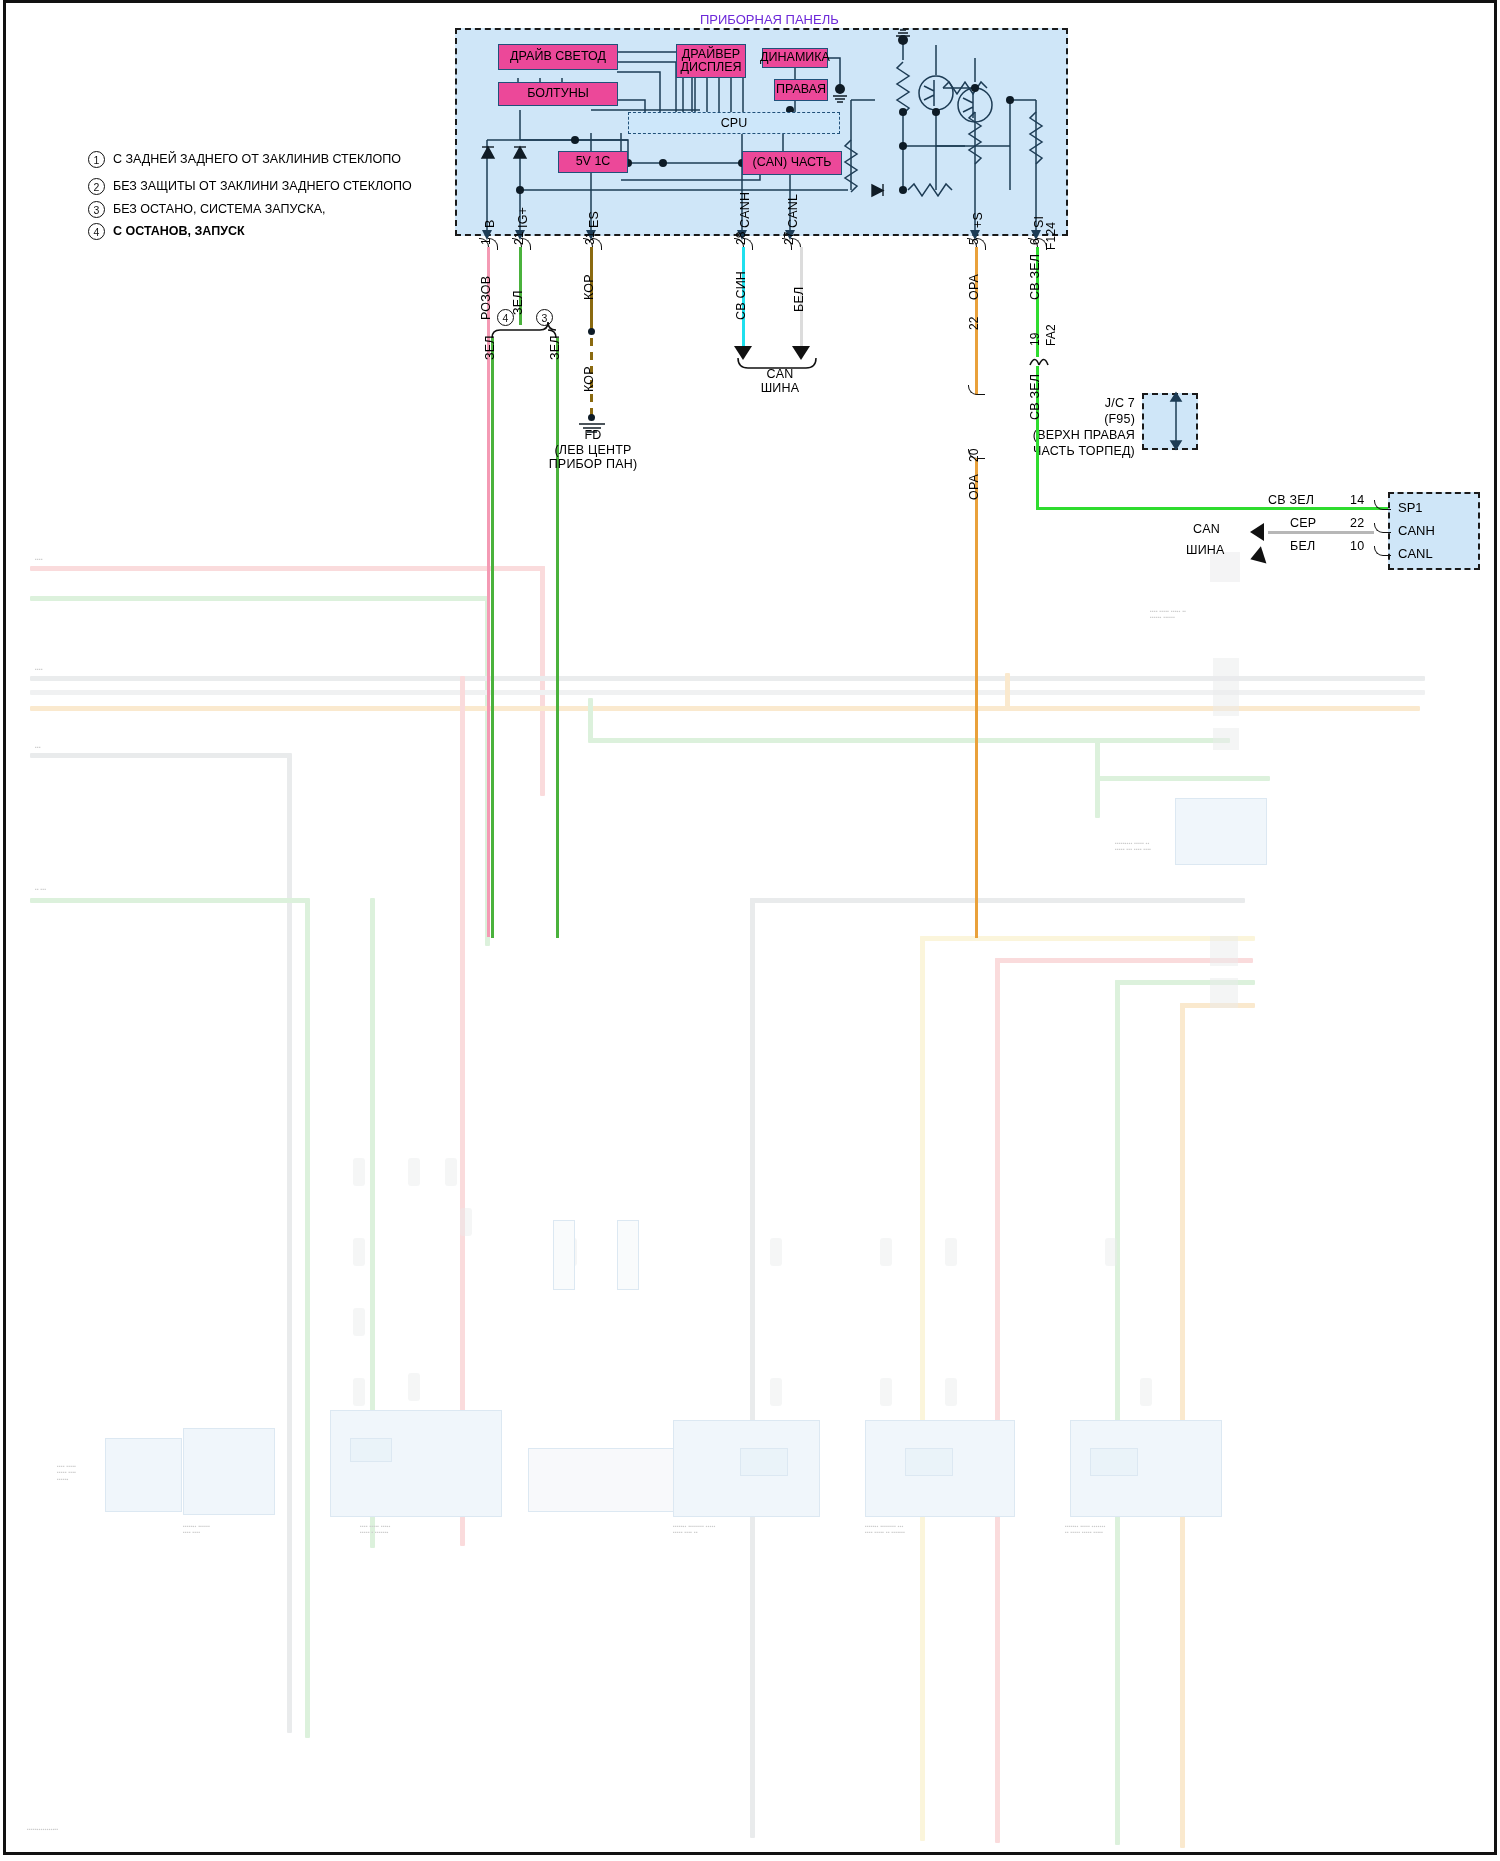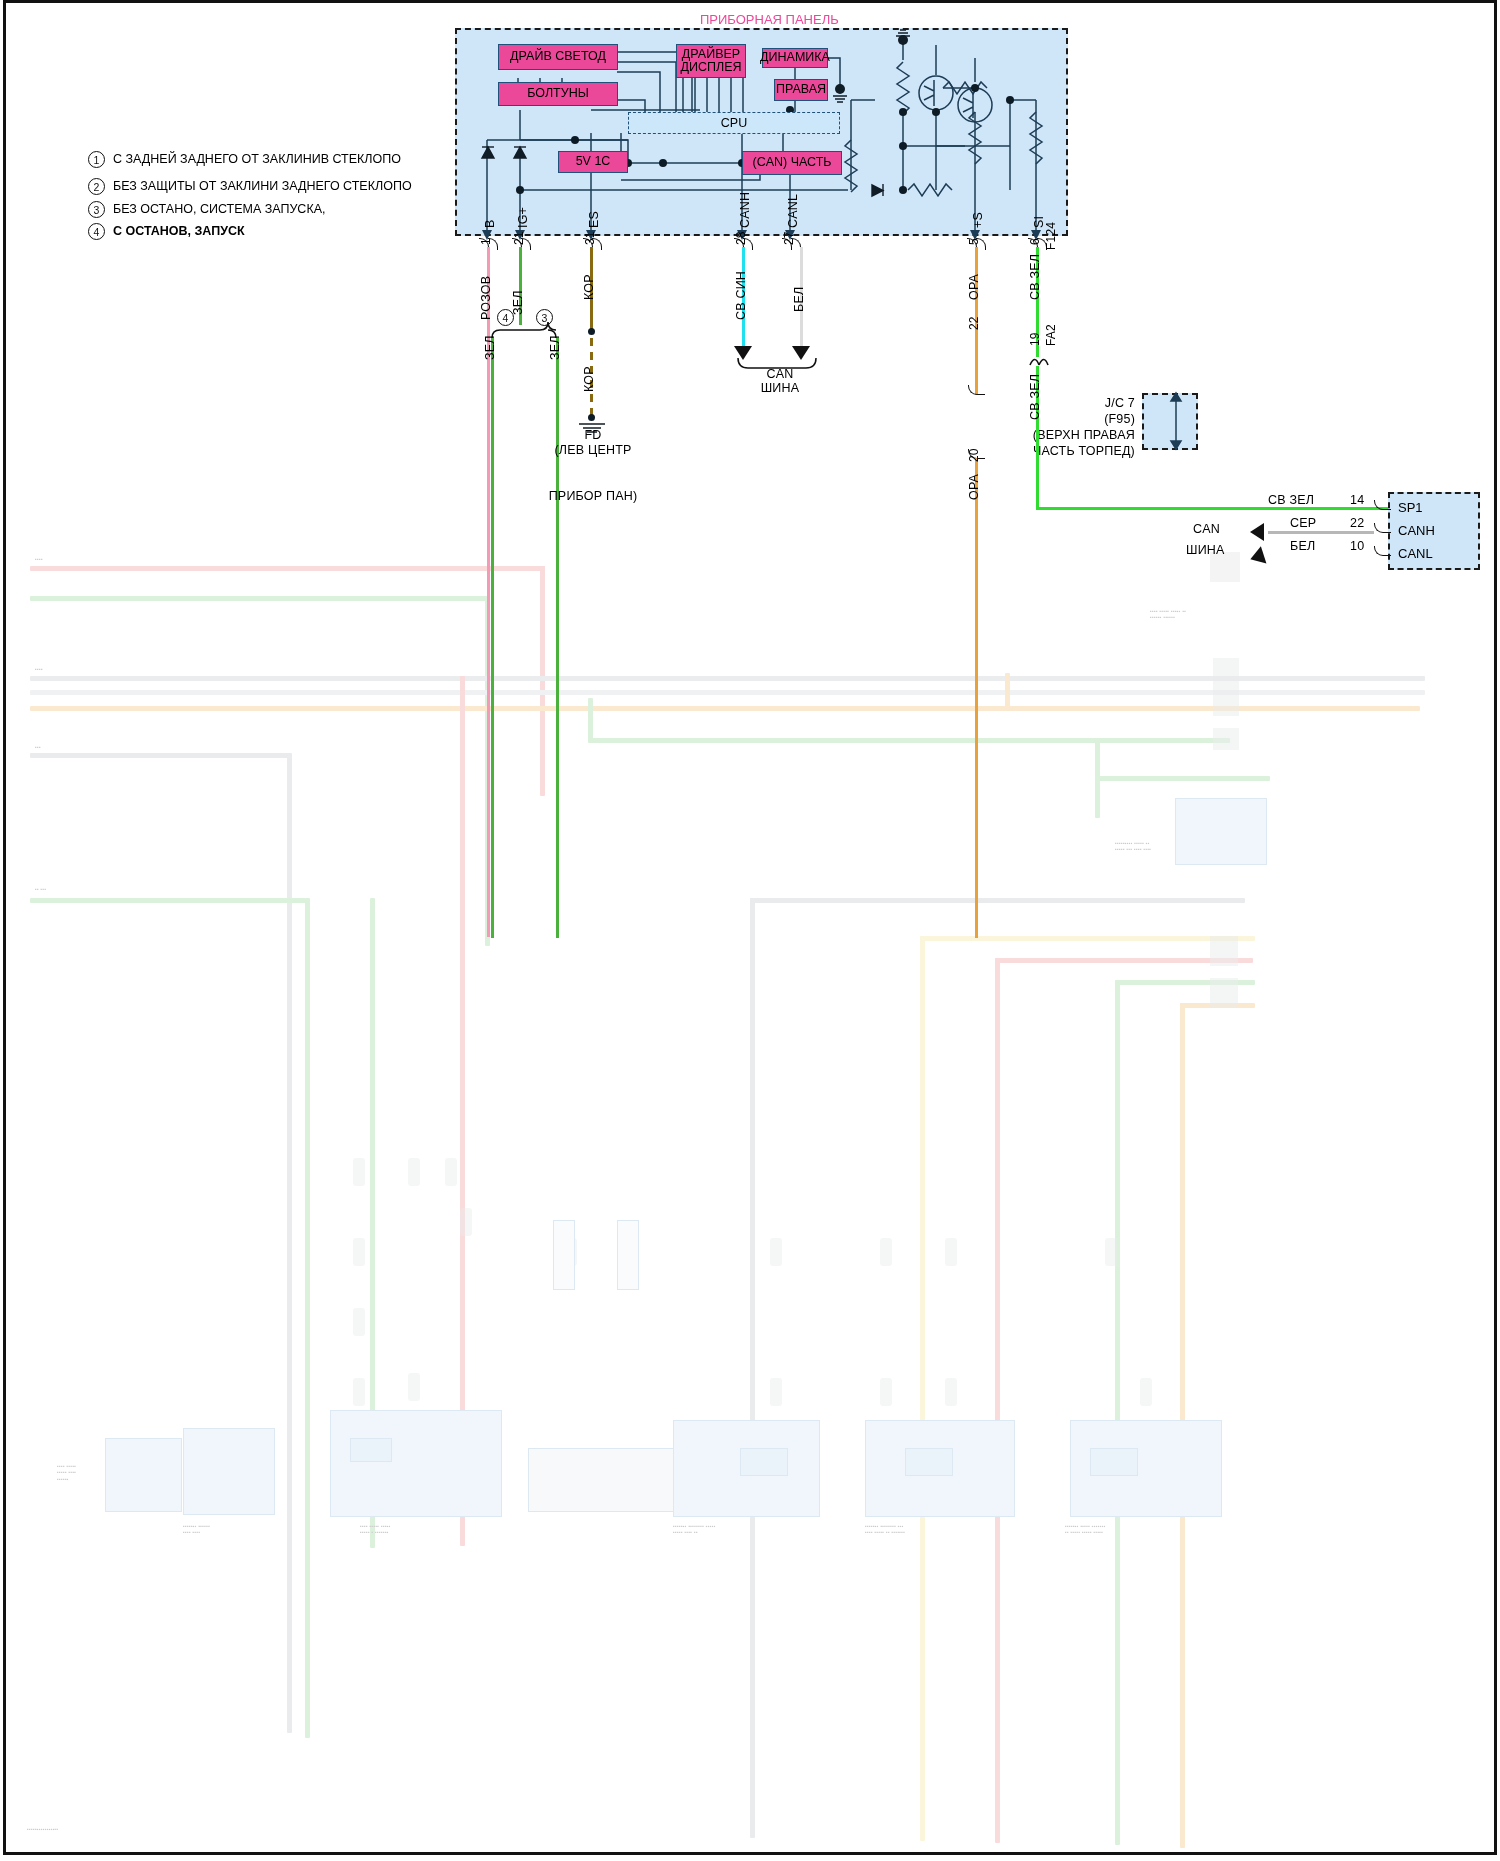--- a/index.html
+++ b/index.html
@@ -17,21 +17,21 @@
   .fgry{position:absolute;background:#b9bec2;}
 
   
   .lbl{position:absolute;font-size:12.5px;color:#000;white-space:nowrap;letter-spacing:.2px;}
   .vert{transform-origin:left top;transform:rotate(-90deg);}
   .ctr{text-align:center;}
 
   
   #ipanel{position:absolute;left:455px;top:28px;width:613px;height:208px;
           background:#cfe6f8;border:2px dashed #1a1a1a;box-sizing:border-box;}
-  #ipanel-title{position:absolute;left:700px;top:12px;font-size:13px;font-weight:normal;color:#ec4899;}
+  #ipanel-title{position:absolute;left:700px;top:12px;font-size:13px;font-weight:normal;color:#6d28d9;}
 
   .blk{position:absolute;background:#ec4899;border:1.4px solid #20517a;
        box-sizing:border-box;display:flex;align-items:center;justify-content:center;
        font-size:12.5px;color:#000;text-align:center;line-height:1.05;}
   .cpu{position:absolute;background:#cde7fa;border:1.6px dashed #20517a;box-sizing:border-box;
        display:flex;align-items:center;justify-content:center;font-size:12.5px;color:#000;}
   .dot{position:absolute;width:7px;height:7px;border-radius:50%;background:#0d1b26;}
 
   
   .cw{position:absolute;width:3px;}
@@ -375,21 +375,21 @@
   <div class="lbl vert" style="left:582px;top:392px;">КОР</div>
 
   <div class="dot" style="left:588px;top:414px;"></div>
   <svg style="position:absolute;left:576px;top:420px;width:32px;height:16px;">
     <g stroke="#101c26" stroke-width="1.7">
       <path d="M3 4 h26 M7 8 h18 M11 12 h10"></path>
     </g>
   </svg>
   <div class="lbl ctr" style="left:572px;top:428px;width:42px;">FD</div>
   <div class="lbl ctr" style="left:528px;top:443px;width:130px;">(ЛЕВ ЦЕНТР</div>
-  <div class="lbl ctr" style="left:528px;top:457px;width:130px;margin-top:32px;">ПРИБОР ПАН)</div>
+  <div class="lbl ctr" style="left:528px;top:457px;width:130px;">ПРИБОР ПАН)</div>
 
   <div class="cw cyan" style="left:742px;top:247px;height:100px;"></div>
   <div class="lbl vert" style="left:734px;top:320px;">СВ СИН</div>
   <div class="arwDbig" style="left:734px;top:346px;"></div>
 
   <div class="cw white" style="left:800px;top:247px;height:100px;"></div>
   <div class="lbl vert" style="left:792px;top:312px;">БЕЛ</div>
   <div class="arwDbig" style="left:792px;top:346px;"></div>
 
   <svg style="position:absolute;left:736px;top:356px;width:90px;height:16px;">

